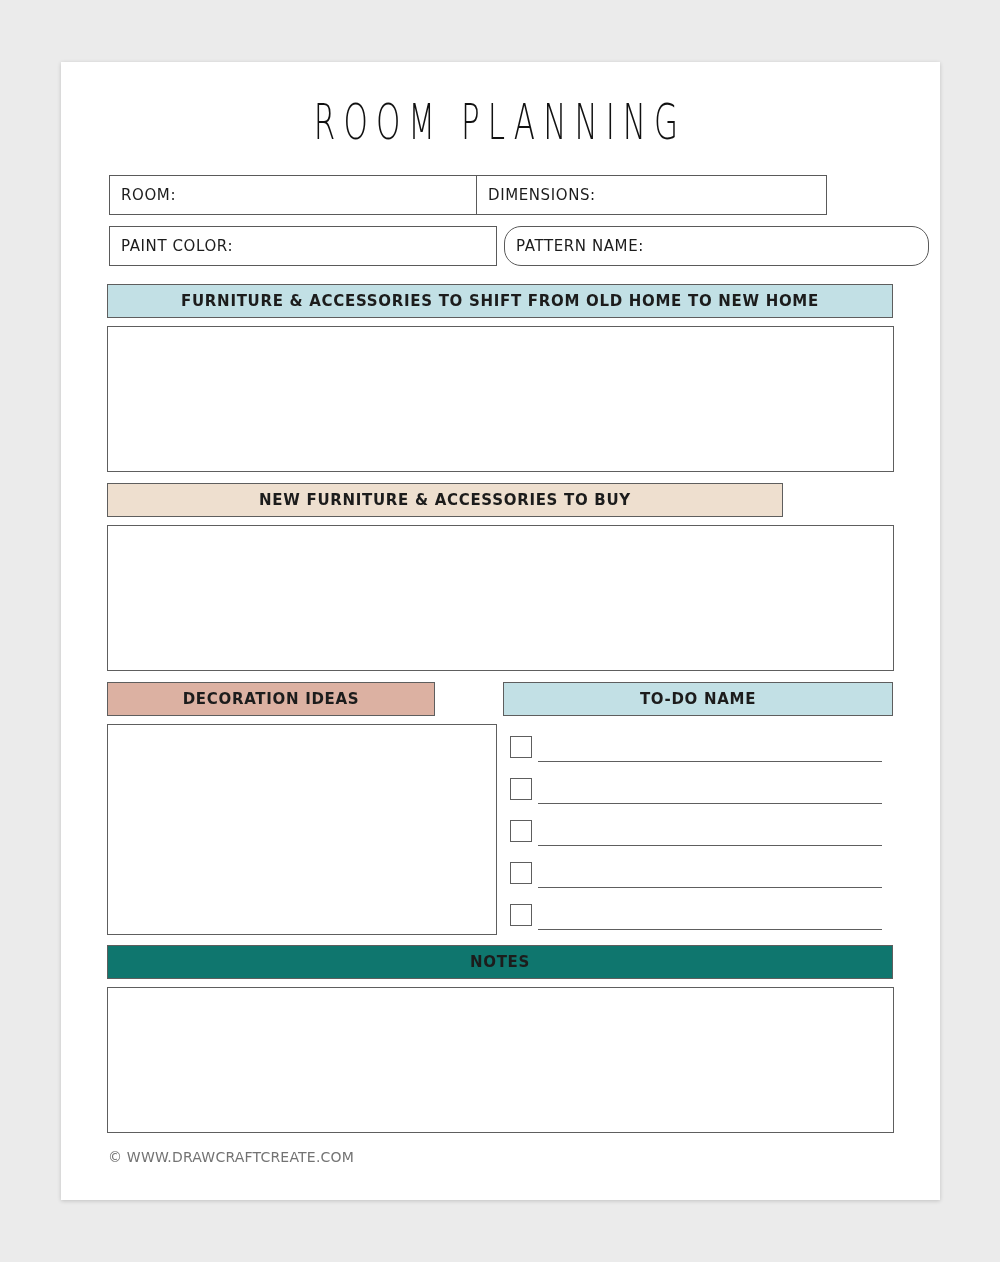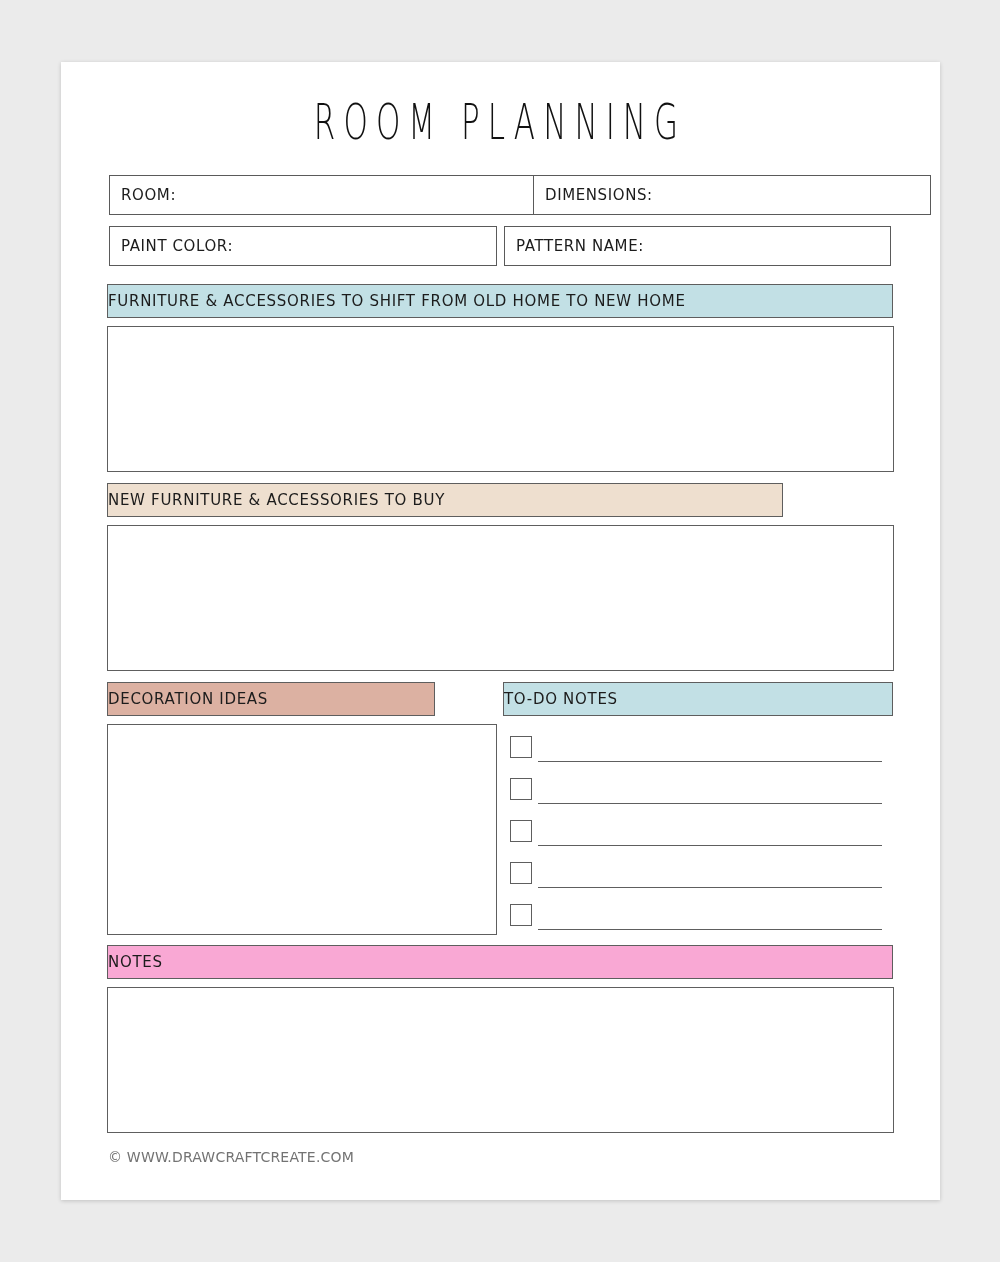--- a/index.html
+++ b/index.html
@@ -36,22 +36,22 @@
       background: #fff;
       display: flex; align-items: center;
       padding-left: 11px;
       font-size: 15px; letter-spacing: 0.6px;
       font-weight: 500;
     }
     .hdr {
       position: absolute; height: 34px;
       border: 1.5px solid #5e5e5e;
       box-sizing: border-box;
-      display: flex; align-items: center; justify-content: flex-start;
-      font-size: 15px; letter-spacing: 0.7px; font-weight: 400;
+      display: flex; align-items: center; justify-content: center;
+      font-size: 15px; letter-spacing: 0.7px; font-weight: 700;
     }
     .box {
       position: absolute;
       border: 1.5px solid #5e5e5e;
       box-sizing: border-box;
       background: #fff;
     }
     .todo-item { position: absolute; left: 510px; width: 372px; height: 24px; }
     .todo-check {
       position: absolute; left: 0; top: 0;
@@ -70,47 +70,47 @@
 </head>
 <body>
 
 <div class="page"></div>
 
 <div class="title">ROOM PLANNING</div>
 
 <div class="field" style="left:109px; top:175px; width:451px;">
   <span>ROOM:</span>
 </div>
-<div class="field" style="left:533px; top:175px; width:398px;">
+<div class="field" style="left:476px; top:175px; width:351px;">
   <span>DIMENSIONS:</span>
 </div>
 <div class="field" style="left:109px; top:226px; width:388px;">
   <span>PAINT COLOR:</span>
 </div>
-<div class="field" style="left:504px; top:226px; width:387px;">
+<div class="field" style="left:504px; top:226px; width:425px;border-radius:17px;">
   <span>PATTERN NAME:</span>
 </div>
 
 <div class="hdr" style="left:107px; top:284px; width:786px; background:#c2e0e5;">
   <span>FURNITURE &amp; ACCESSORIES TO SHIFT FROM OLD HOME TO NEW HOME</span>
 </div>
 <div class="box" style="left:107px; top:326px; width:787px; height:146px;"></div>
 
 <div class="hdr" style="left:107px; top:483px; width:676px; background:#eedfcf;">
   <span>NEW FURNITURE &amp; ACCESSORIES TO BUY</span>
 </div>
 <div class="box" style="left:107px; top:525px; width:787px; height:146px;"></div>
 
 <div class="hdr" style="left:107px; top:682px; width:328px; background:#dcb1a2;">
   <span>DECORATION IDEAS</span>
 </div>
 <div class="box" style="left:107px; top:724px; width:390px; height:211px;"></div>
 
 <div class="hdr" style="left:503px; top:682px; width:390px; background:#c2e0e5;">
-  <span>TO-DO NOTES</span>
+  <span>TO-DO NAME</span>
 </div>
 <div class="todo-item" style="top:736px;">
   <div class="todo-check"></div>
   <div class="todo-line"></div>
 </div>
 <div class="todo-item" style="top:778px;">
   <div class="todo-check"></div>
   <div class="todo-line"></div>
 </div>
 <div class="todo-item" style="top:820px;">
@@ -119,18 +119,18 @@
 </div>
 <div class="todo-item" style="top:862px;">
   <div class="todo-check"></div>
   <div class="todo-line"></div>
 </div>
 <div class="todo-item" style="top:904px;">
   <div class="todo-check"></div>
   <div class="todo-line"></div>
 </div>
 
-<div class="hdr" style="left:107px; top:945px; width:786px; background:#f9a8d4;">
+<div class="hdr" style="left:107px; top:945px; width:786px; background:#0f766e;">
   <span>NOTES</span>
 </div>
 <div class="box" style="left:107px; top:987px; width:787px; height:146px;"></div>
 
 <div class="footer">© WWW.DRAWCRAFTCREATE.COM</div>
 
 </body></html>

